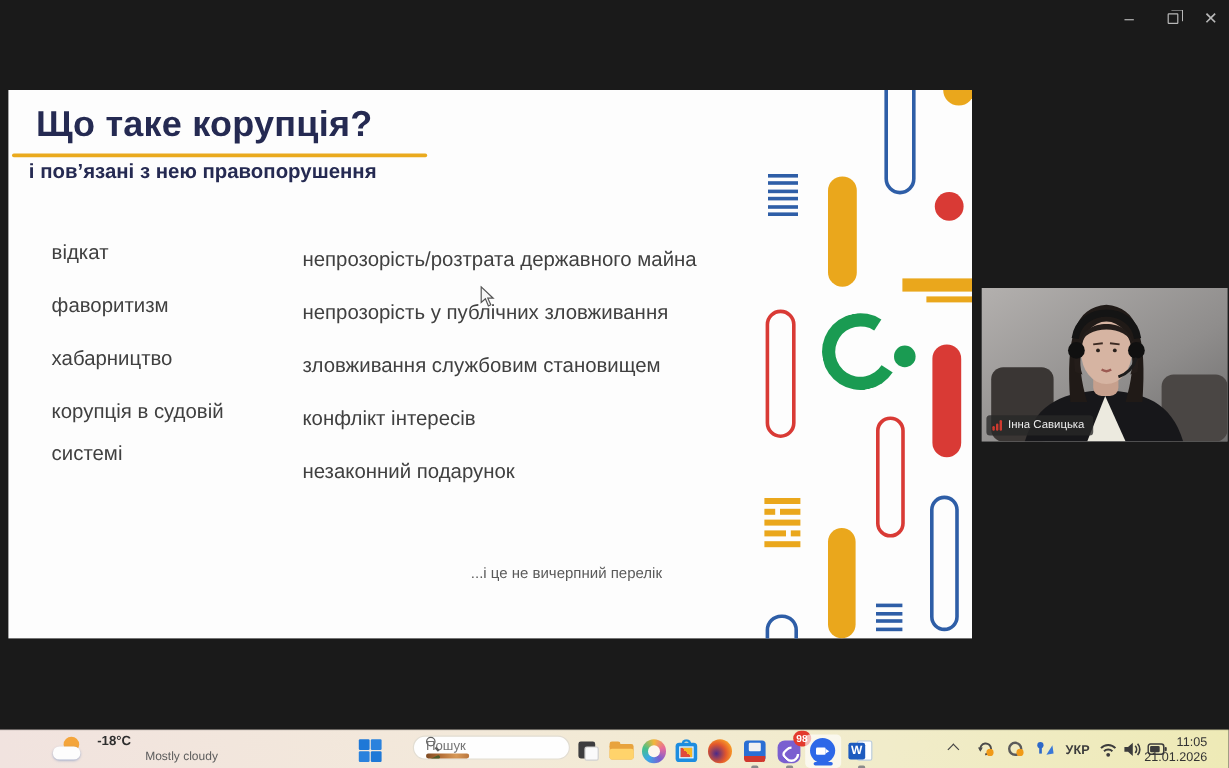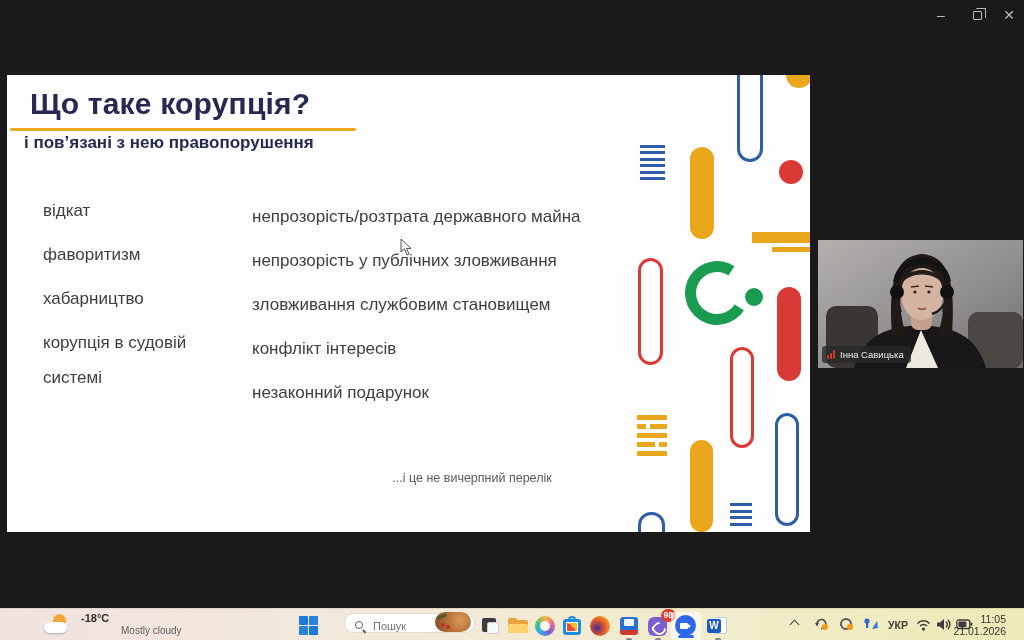--- a/index.html
+++ b/index.html
@@ -62,21 +62,21 @@
   #weather-temp { font-size:11px; font-weight:bold; color:#2e2e2e; line-height:13px; }
   #weather-cond { font-size:10px; color:#5d5d5d; line-height:12px;margin-left:40px; }
 
   #start-button { position:absolute; left:299px; top:7px; width:19px; height:19px; cursor:pointer; }
   #start-button i { position:absolute; width:8.6px; height:8.6px; background:#1e78d7; border-radius:1px; }
   #start-button i:nth-child(1){left:0;top:0;} #start-button i:nth-child(2){right:0;top:0;background:#2a82dd;}
   #start-button i:nth-child(3){left:0;bottom:0;background:#2a82dd;} #start-button i:nth-child(4){right:0;bottom:0;}
 
   #search-box { position:absolute; left:344px; top:4px; width:131px; height:20px;
              background:#fefefe; border:1px solid #e2ddd2; border-radius:12px;
-             display:flex; align-items:flex-end; padding:0 3px 0 10px; cursor:text; }
+             display:flex; align-items:flex-start; padding:0 3px 0 10px; cursor:text;flex-direction:column; }
   #search-glass { position:relative; width:11px; height:11px; margin-right:7px; }
   #search-glass .lens { position:absolute; left:0; top:0; width:8px; height:8px;
              border:1.5px solid #5f5f5f; border-radius:50%; }
   #search-glass .stem { position:absolute; left:7.5px; top:7.5px; width:4px; height:1.5px;
              background:#5f5f5f; transform:rotate(45deg); transform-origin:left center; }
   #search-input { border:none; outline:none; background:transparent; width:62px;
              font-size:11px; color:#6b6b6b; font-family:"Liberation Sans",sans-serif; }
   #search-thumb { width:36px; height:20px; border-radius:10px; overflow:hidden; position:relative;
              background:radial-gradient(circle at 70% 40%, #d89a58 0%, #b06b35 55%, #7c4a22 100%); }
   #search-thumb .berry { position:absolute; width:4px; height:4px; border-radius:50%; background:#c03028; }

